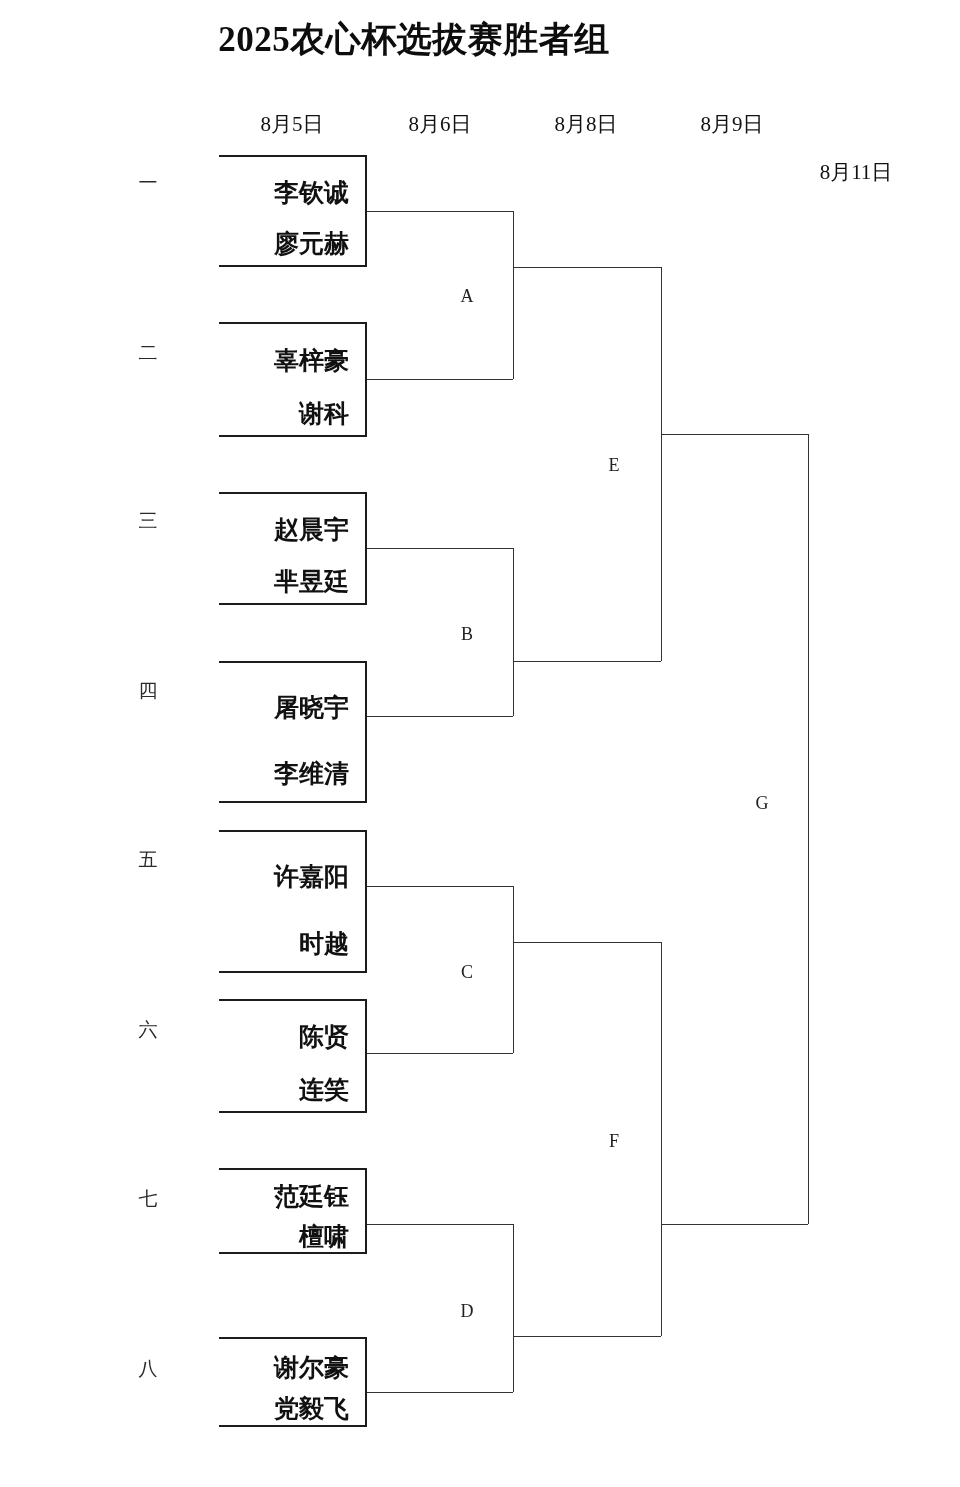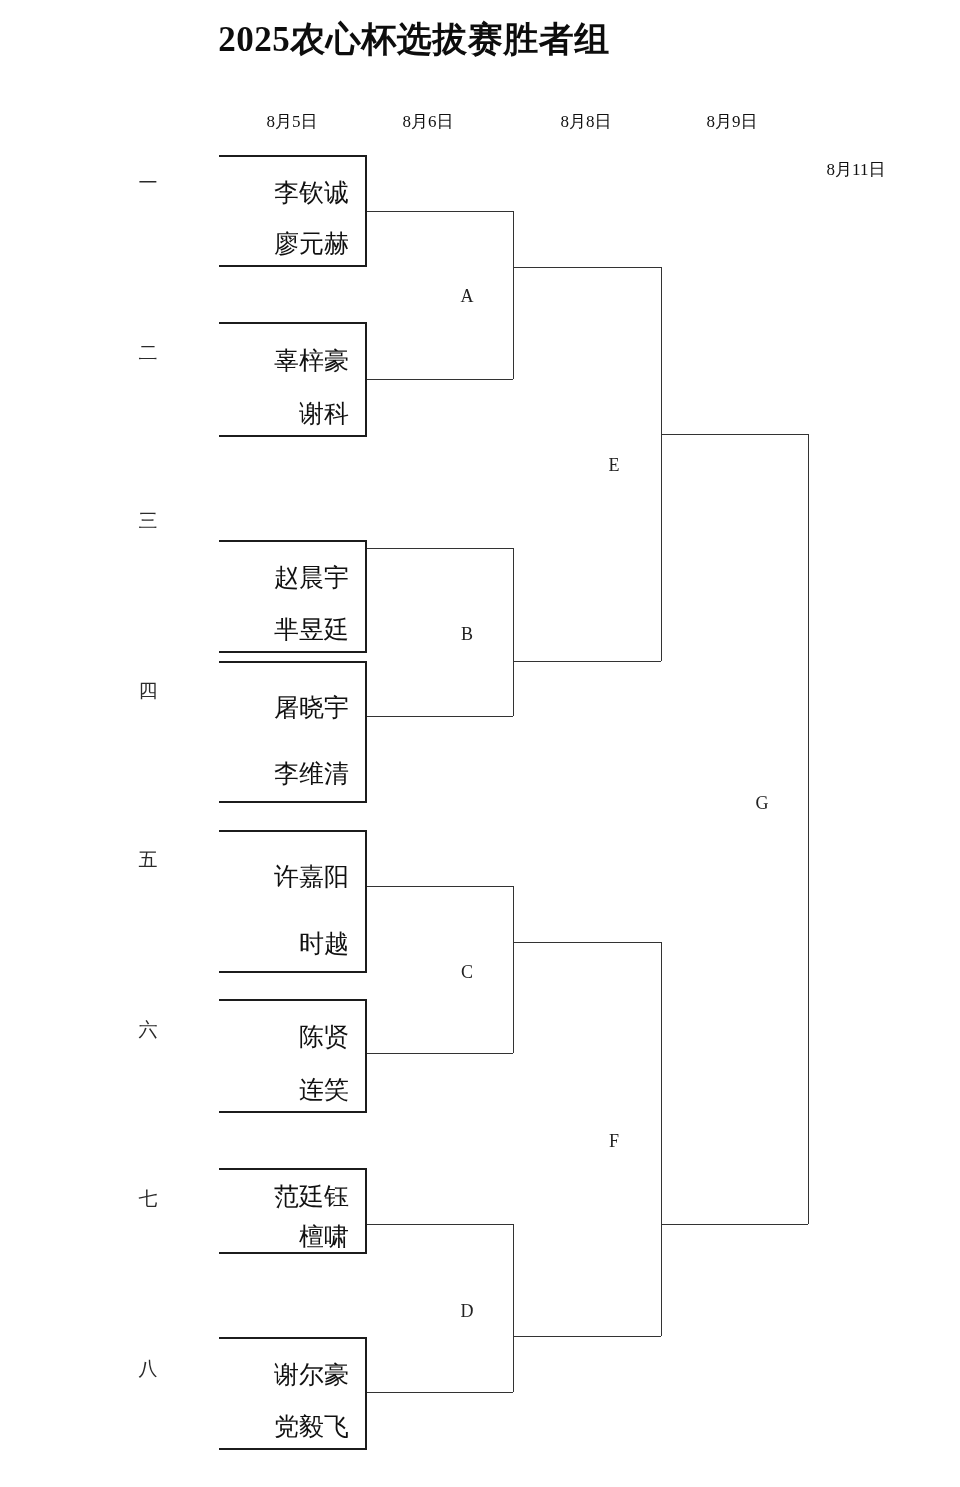--- a/index.html
+++ b/index.html
@@ -27,21 +27,21 @@
     font-size: 35px;
     font-weight: bold;
     letter-spacing: 0.5px;
     color: #0d0d0d;
   }
 
   
   .round-header {
     position: absolute;
     top: 110px;
-    font-size: 17px;
+    font-size: 21px;
     font-weight: normal;
     text-align: center;
     color: #111111;
     white-space: nowrap;
     transform: translateX(-50%);
   }
 
   
   .seed-label {
     position: absolute;
@@ -55,20 +55,21 @@
 
   
   .match {
     position: absolute;
     left: 219px;
     width: 148px;
     box-sizing: border-box;
     border-top: 2.2px solid #1c1c1c;
     border-bottom: 2.2px solid #1c1c1c;
     border-right: 2.2px solid #1c1c1c;
+    font-weight: bold;
   }
   .match .player {
     position: absolute;
     right: 16px;
     font-size: 25px;
     line-height: 1;
     white-space: nowrap;
     color: #111111;
     transform: translateY(-50%);
   }
@@ -98,21 +99,21 @@
 </style>
 </head>
 <body>
 
 <div id="page">
 
   <div class="title">2025农心杯选拔赛胜者组</div>
 
   <div id="round-headers">
       <div class="round-header" style="left: 292px;">8月5日</div>
-      <div class="round-header" style="left: 428px;">8月6日</div>
+      <div class="round-header" style="left: 440px;">8月6日</div>
       <div class="round-header" style="left: 586px;">8月8日</div>
       <div class="round-header" style="left: 732px;">8月9日</div>
       <div class="round-header" style="left: 856px; margin-top: 48px;">8月11日</div>
     </div>
   <div id="seed-labels">
       <div class="seed-label" style="top: 183px;">一</div>
       <div class="seed-label" style="top: 353px;">二</div>
       <div class="seed-label" style="top: 521px;">三</div>
       <div class="seed-label" style="top: 691px;">四</div>
       <div class="seed-label" style="top: 860px;">五</div>
@@ -152,39 +153,39 @@
     </div>
   <div id="matches">
       <div class="match" style="top: 155px; height: 112px;">
         <div class="player p1">李钦诚</div>
         <div class="player p2">廖元赫</div>
       </div>
       <div class="match" style="top: 322px; height: 115px;">
         <div class="player p1">辜梓豪</div>
         <div class="player p2">谢科</div>
       </div>
-      <div class="match" style="top: 492px; height: 113px; margin-top: 48px;">
+      <div class="match" style="top: 492px; height: 113px;">
         <div class="player p1">赵晨宇</div>
         <div class="player p2">芈昱廷</div>
       </div>
       <div class="match" style="top: 661px; height: 142px;">
         <div class="player p1">屠晓宇</div>
         <div class="player p2">李维清</div>
       </div>
       <div class="match" style="top: 830px; height: 143px;">
         <div class="player p1">许嘉阳</div>
         <div class="player p2">时越</div>
       </div>
       <div class="match" style="top: 999px; height: 114px;">
         <div class="player p1">陈贤</div>
         <div class="player p2">连笑</div>
       </div>
       <div class="match" style="top: 1168px; height: 86px;">
         <div class="player p1">范廷钰</div>
         <div class="player p2">檀啸</div>
       </div>
-      <div class="match" style="top: 1337px; height: 113px;">
+      <div class="match" style="top: 1337px; height: 90px;">
         <div class="player p1">谢尔豪</div>
         <div class="player p2">党毅飞</div>
       </div>
     </div>
 
 </div>
 
 </body></html>

